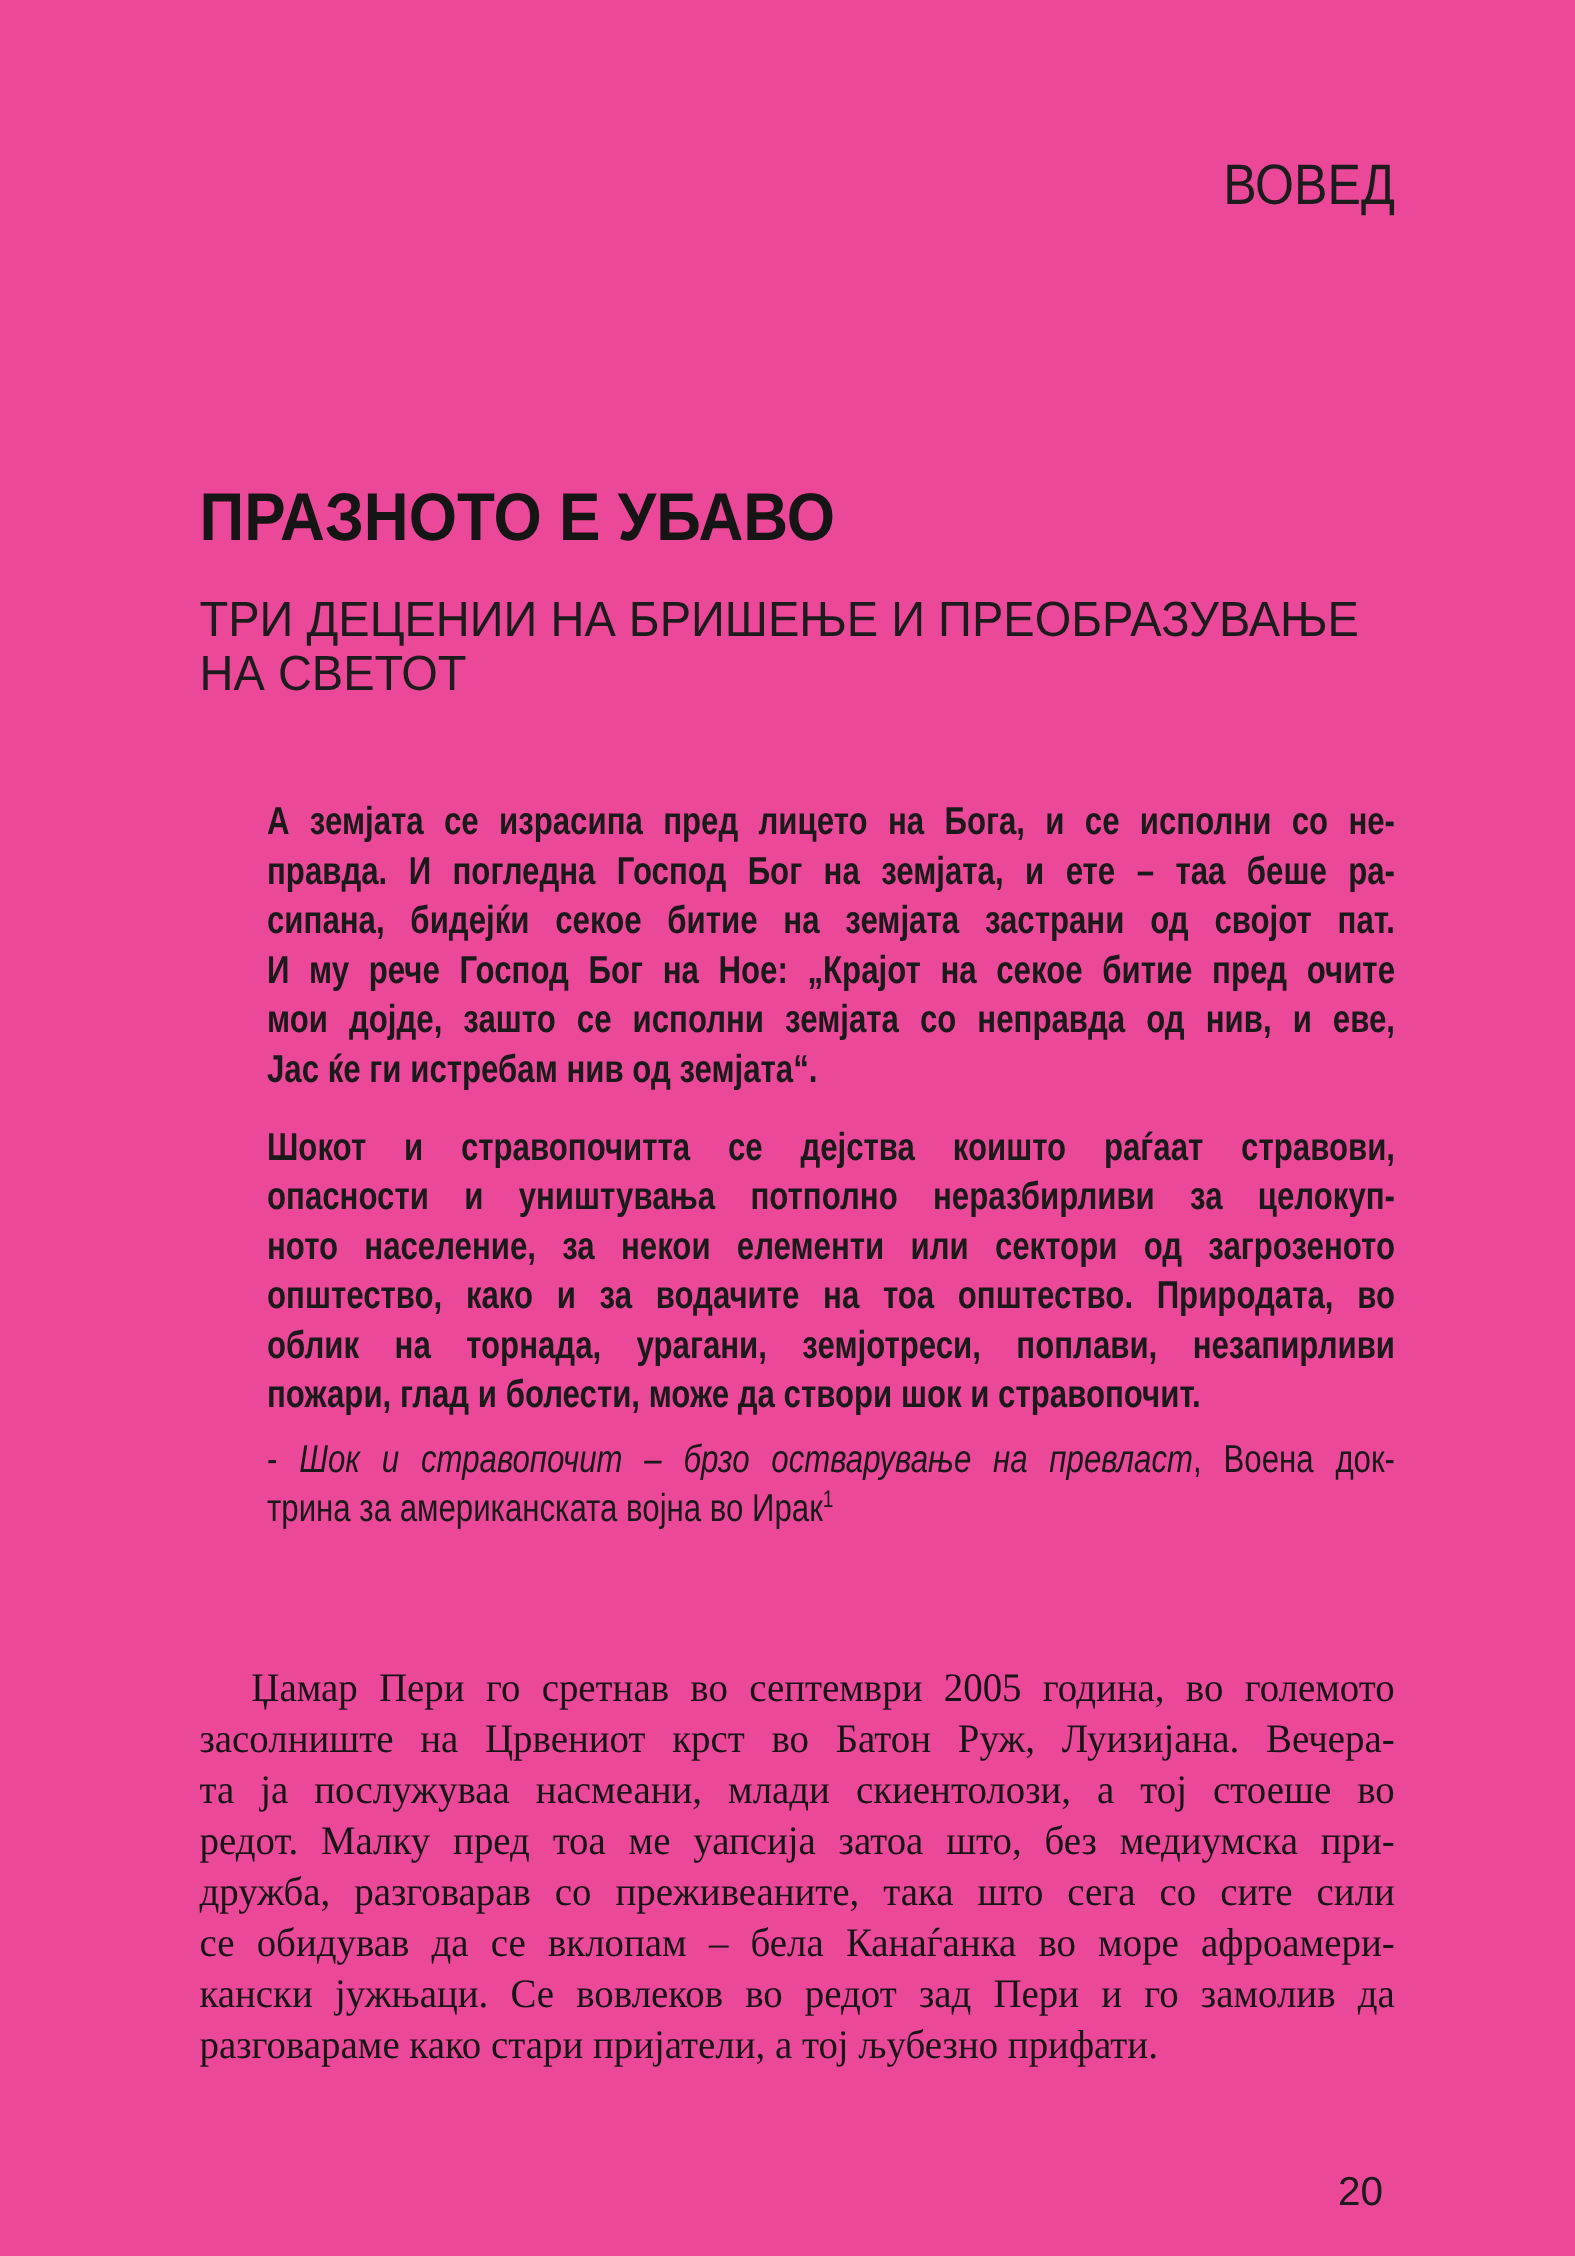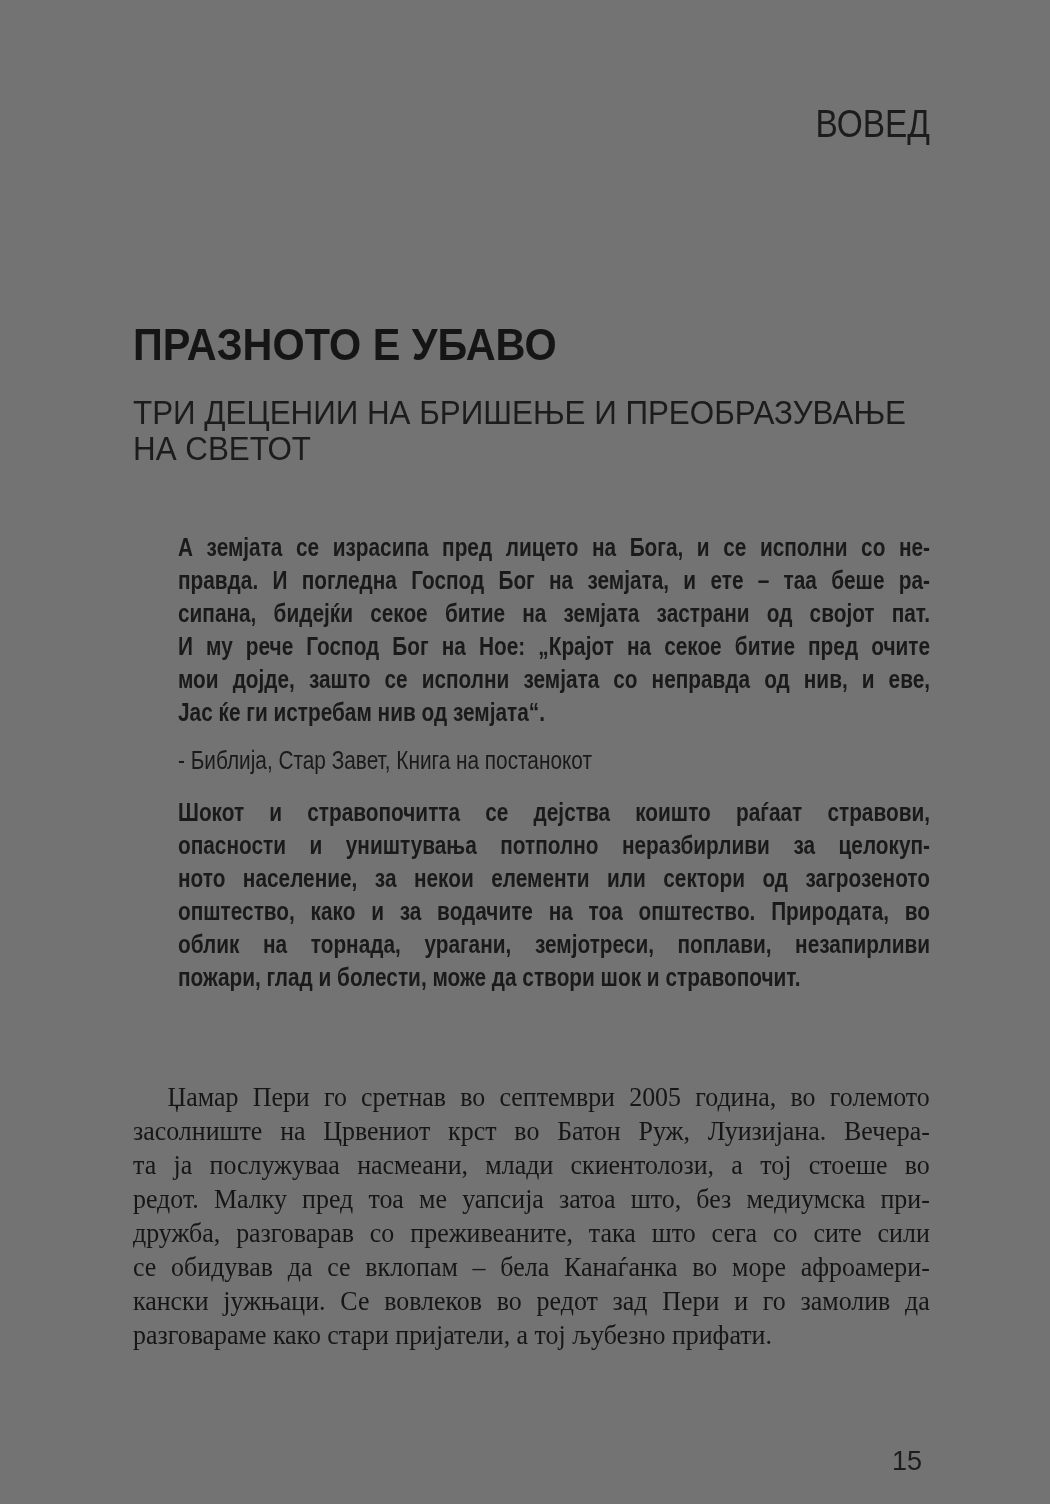--- a/index.html
+++ b/index.html
@@ -1,20 +1,20 @@
 <!DOCTYPE html>
 <html><head>
 <meta charset="utf-8">
 <style>
   html, body { margin: 0; padding: 0; background: #e8e8e8; }
   .page {
     position: relative;
     width: 1050px;
     height: 1504px;
-    background: #737373;
+    background: #ec4899;
     overflow: hidden;
     color: #1b1a1a;
     box-sizing: border-box;
     padding: 103px 120px 0 133px;
   }
   
   .cond-l { transform: scaleX(0.92); transform-origin: 0 0; }
   .cond-s { transform: scaleX(0.95); transform-origin: 0 0; }
   .cond-r { transform: scaleX(0.88); transform-origin: 100% 0; }
   .cond-q { width: 940px; transform: scaleX(0.8); transform-origin: 0 0; }
@@ -111,46 +111,47 @@
     <div class="quote cond-q">
       <div class="qline">А земјата се израсипа пред лицето на Бога, и се исполни со не-</div>
       <div class="qline">правда. И погледна Господ Бог на земјата, и ете – таа беше ра-</div>
       <div class="qline">сипана, бидејќи секое битие на земјата застрани од својот пат.</div>
       <div class="qline">И му рече Господ Бог на Ное: „Крајот на секое битие пред очите</div>
       <div class="qline">мои дојде, зашто се исполни земјата со неправда од нив, и еве,</div>
       <div class="qline last">Јас ќе ги истребам нив од земјата“.</div>
     </div>
   </div>
 
-  <div class="quote-wrap attr1">
-    <div class="attr cond-q">
-      <div class="qline last">- Библија, Стар Завет, Книга на постанокот</div>
-    </div>
-  </div>
 
   <div class="quote-wrap q2">
     <div class="quote cond-q">
       <div class="qline">Шокот и стравопочитта се дејства коишто раѓаат стравови,</div>
       <div class="qline">опасности и уништувања потполно неразбирливи за целокуп-</div>
       <div class="qline">ното население, за некои елементи или сектори од загрозеното</div>
       <div class="qline">општество, како и за водачите на тоа општество. Природата, во</div>
       <div class="qline">облик на торнада, урагани, земјотреси, поплави, незапирливи</div>
       <div class="qline last">пожари, глад и болести, може да створи шок и стравопочит.</div>
     </div>
   </div>
 
+  <div class="quote-wrap attr2">
+    <div class="attr cond-q">
+      <div class="qline"><span>- </span><span class="it">Шок и стравопочит – брзо остварување на превласт</span><span>, Воена док-</span></div>
+      <div class="qline last"><span>трина за американската војна во Ирак</span><sup>1</sup></div>
+    </div>
+  </div>
 
   <div class="body-wrap">
     <div class="bodytext cond-b">
       <div class="bline indent">Џамар Пери го сретнав во септември 2005 година, во големото</div>
       <div class="bline">засолниште на Црвениот крст во Батон Руж, Луизијана. Вечера-</div>
       <div class="bline">та ја послужуваа насмеани, млади скиентолози, а тој стоеше во</div>
       <div class="bline">редот. Малку пред тоа ме уапсија затоа што, без медиумска при-</div>
       <div class="bline">дружба, разговарав со преживеаните, така што сега со сите сили</div>
       <div class="bline">се обидував да се вклопам – бела Канаѓанка во море афроамери-</div>
       <div class="bline">кански јужњаци. Се вовлеков во редот зад Пери и го замолив да</div>
       <div class="bline last">разговараме како стари пријатели, а тој љубезно прифати.</div>
     </div>
   </div>
 
-  <div class="page-number">15</div>
+  <div class="page-number">20</div>
 
 </div>
 
 </body></html>

